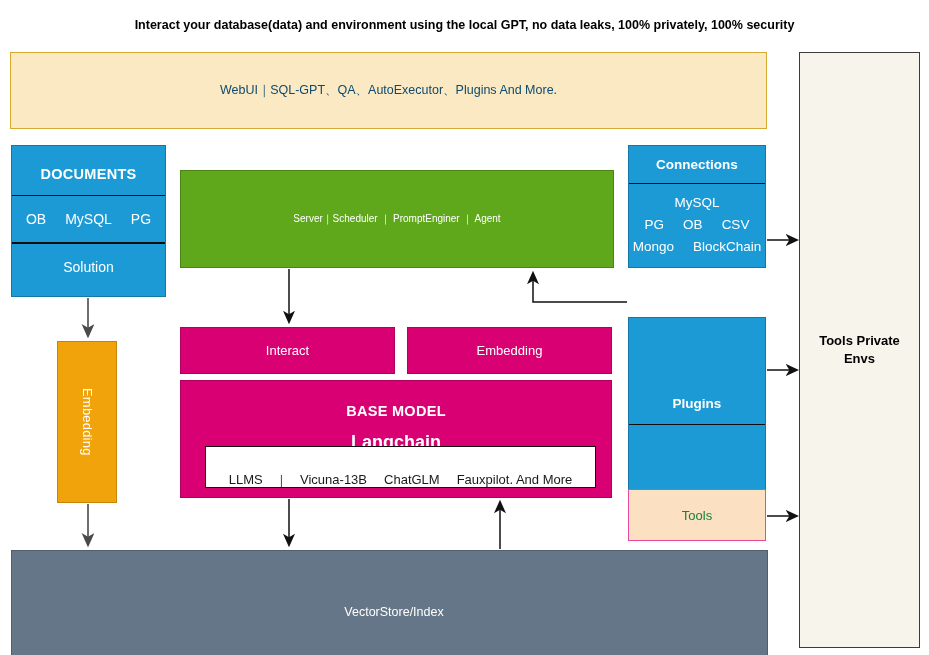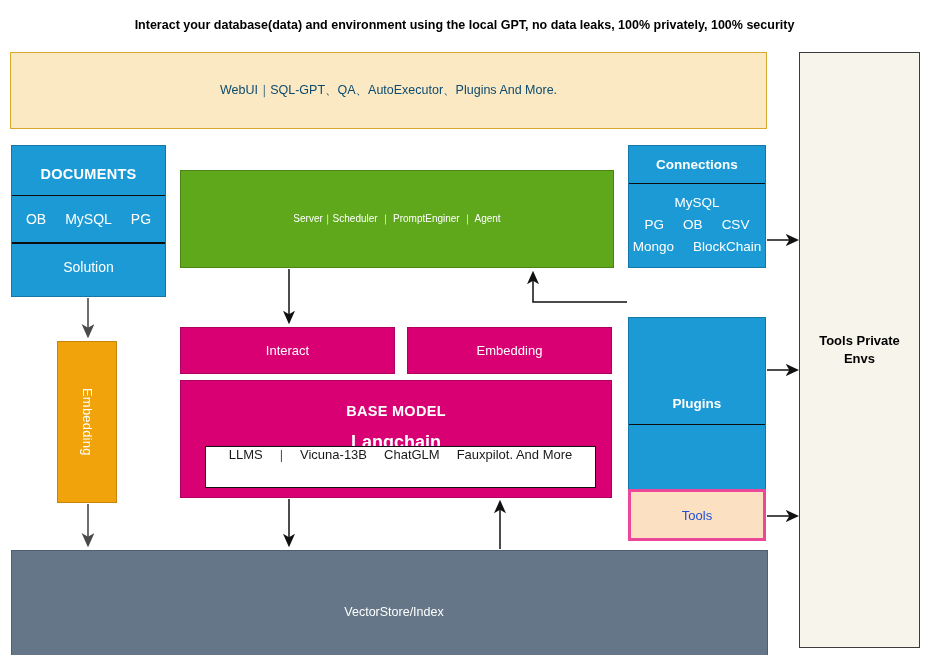--- a/index.html
+++ b/index.html
@@ -132,21 +132,21 @@
   }
   .bm-title { margin-top: 22px; font-size: 14.5px; font-weight: bold; letter-spacing: 0.3px; }
   .bm-sub { margin-top: 13px; font-size: 18px; font-weight: bold; }
   .llms {
     position: absolute;
     left: 24px; right: 15px; bottom: 9px;
     height: 40px;
     background: #ffffff;
     border: 1px solid #111111;
     display: flex;
-    align-items: flex-start;
+    align-items: flex-end;
     justify-content: center;
     gap: 17px;
     color: #1a1a1a;
     font-size: 13px;
   }
   .llms .bar { color:#555; }
 
   
   .embedding-v {
     left: 57px; top: 341px;
@@ -157,22 +157,22 @@
   }
   .embedding-v .vtext {
     writing-mode: vertical-rl;
     font-size: 13px;
     letter-spacing: 0.2px;
   }
   .tools {
     left: 628px; top: 489px;
     width: 138px; height: 52px;
     background: #FCE0C2;
-    border: 3px solid #ec4899;
-    color: #1d4ed8;
+    border: 1px solid #ec4899;
+    color: #15803d;
     font-size: 13px;
   }
 
   
   .vectorstore {
     left: 11px; top: 550px;
     width: 757px; height: 123px;
     background: #647687;
     border: 1px solid #4f5f6e;
     color: #ffffff;

